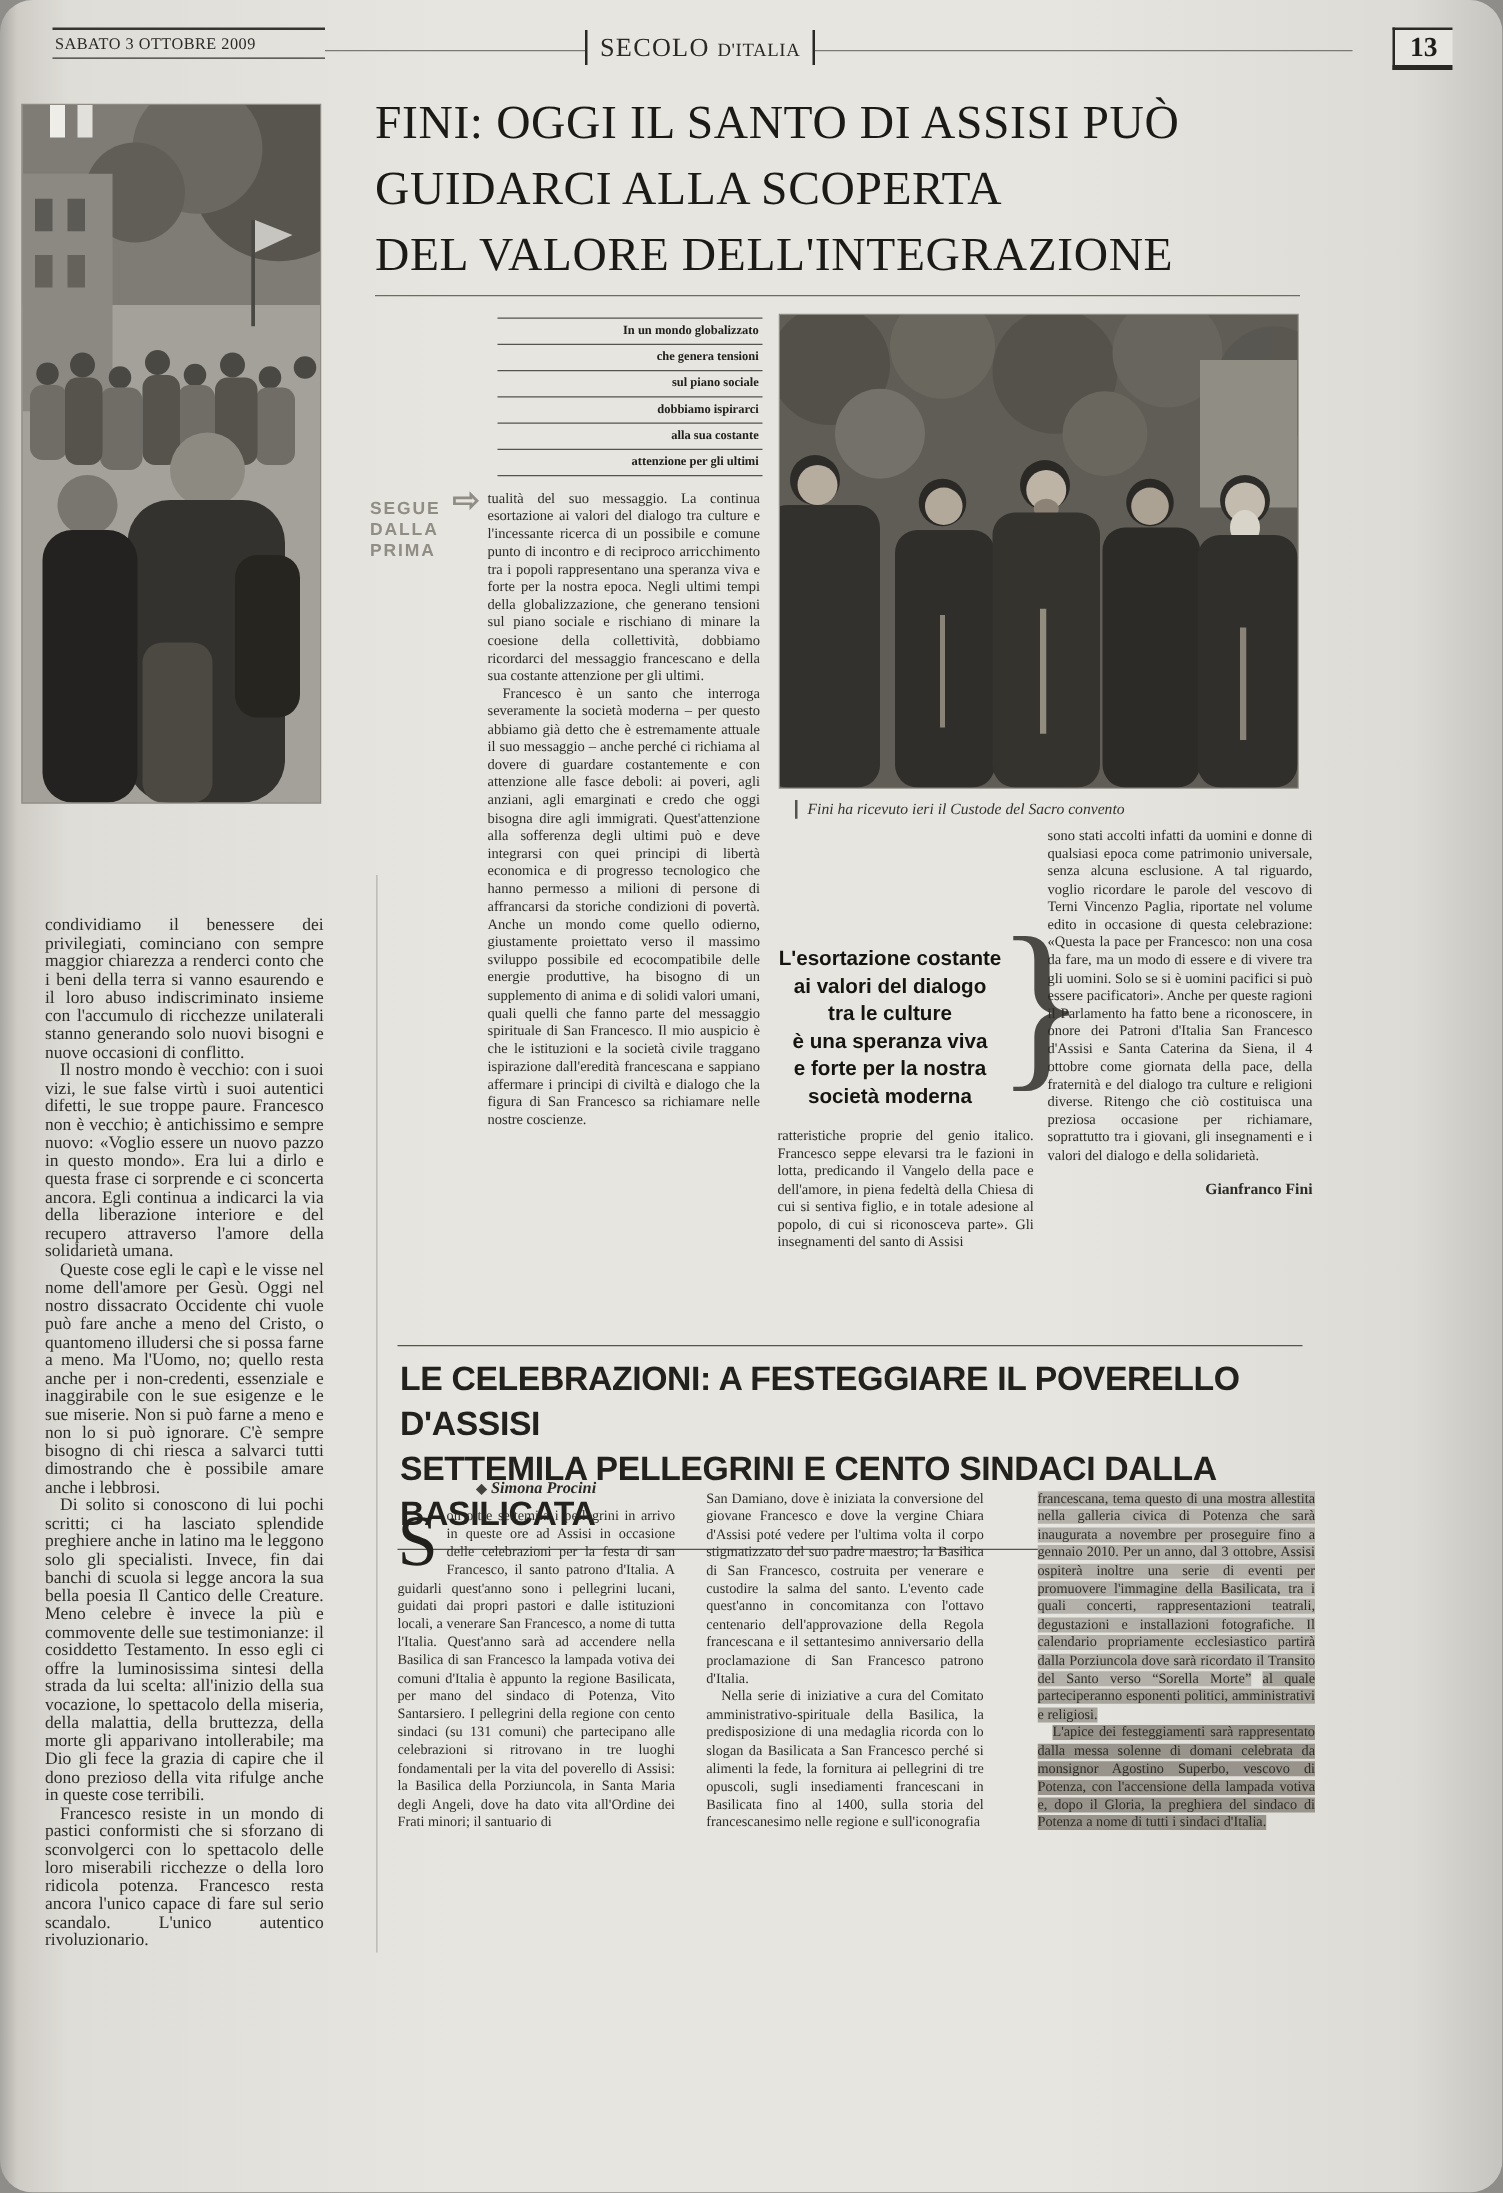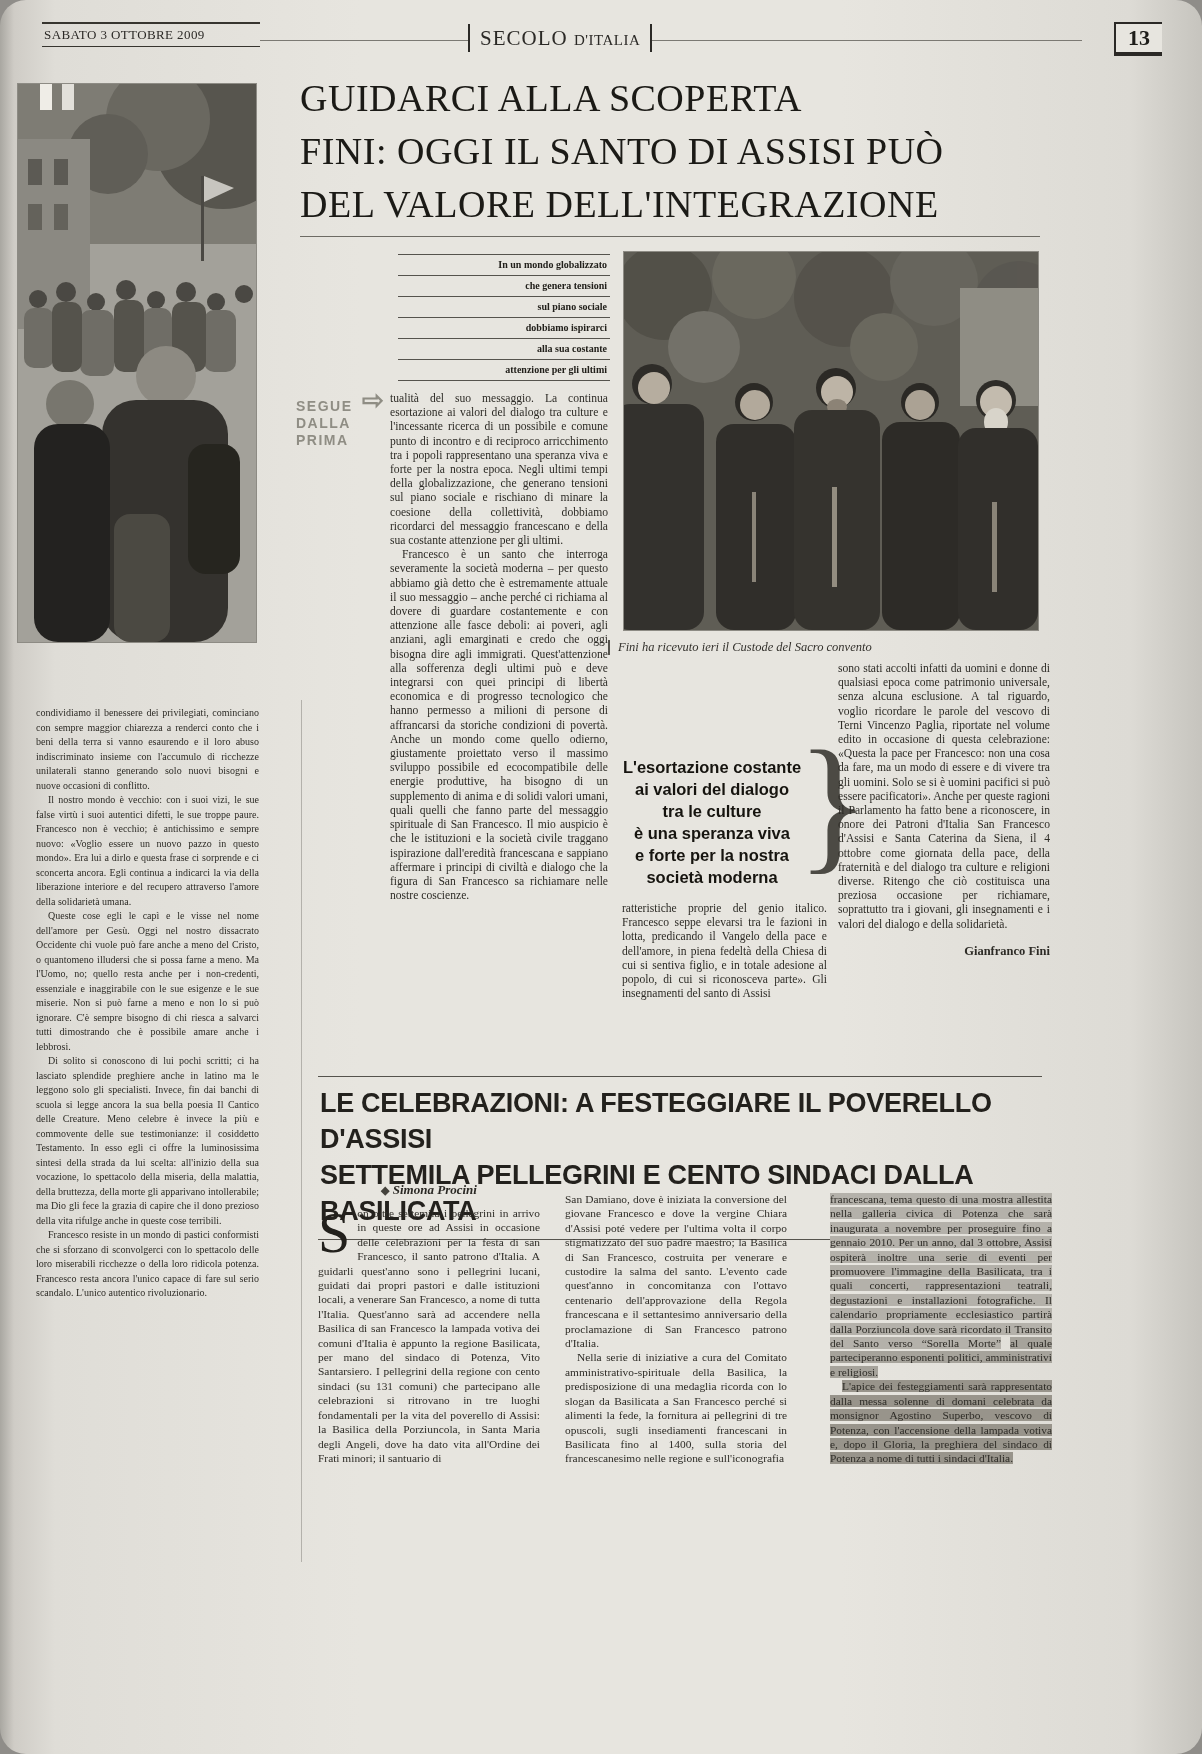--- a/index.html
+++ b/index.html
@@ -16,21 +16,21 @@
   .masthead .sub{font-size:15px;letter-spacing:.5px}
   .pagenum{position:absolute;top:22px;right:40px;min-width:48px;height:34px;border-left:2px solid #2b2926;border-top:2px solid #2b2926;
     border-bottom:4px solid #2b2926;font-size:22px;font-weight:700;text-align:center;line-height:28px;color:#1e1d1a;background:#e7e5df;padding:0 2px}
   
   .headline{position:absolute;left:300px;top:72px;width:742px;font-size:38px;line-height:53px;letter-spacing:.5px;color:#1b1a16}
   .head-line{display:block}
   .headline-rule{position:absolute;left:300px;top:236px;width:740px;height:1px;background:#6d6b64}
   
   .photo-left{position:absolute;left:18px;top:84px;width:238px;height:558px;background:#9a988f;box-shadow:0 0 0 1px #8d8b84}
   .photo-friars{position:absolute;left:624px;top:252px;width:414px;height:378px;background:#5f5d55;box-shadow:0 0 0 1px #8d8b84}
-  .caption{position:absolute;left:608px;top:640px;width:400px;font-style:italic;font-size:12.5px;color:#33312c;
+  .caption{position:absolute;left:636px;top:640px;width:400px;font-style:italic;font-size:12.5px;color:#33312c;
     border-left:2px solid #55534d;padding-left:8px}
   
   .pq1{position:absolute;left:398px;top:254px;width:212px;border-bottom:1px solid #55534d;font-weight:700;font-size:10px;color:#22201b}
   .pq1 .line{display:block;text-align:right;border-top:1px solid #55534d;padding:2px 3px 3px 0;line-height:15px}
   
   .segue{position:absolute;left:296px;top:398px;font-family:"Liberation Sans",sans-serif;font-weight:700;font-size:14px;
     letter-spacing:1.5px;color:#8f8d84;line-height:17px}
   .segue .arrow{position:absolute;left:66px;top:-6px;font-size:26px;letter-spacing:0;color:#8f8d84}
   
   .bodytext{font-size:11.6px;line-height:14.2px;text-align:justify;color:#2d2b26}
@@ -39,21 +39,21 @@
   .col1{position:absolute;left:390px;top:392px;width:218px;height:652px;overflow:hidden}
   .col2a{position:absolute;left:622px;top:662px;width:205px;height:94px;overflow:hidden}
   .col2b{position:absolute;left:622px;top:902px;width:205px;height:142px;overflow:hidden}
   .col3{position:absolute;left:838px;top:662px;width:212px;height:384px;overflow:hidden}
   .signature{text-align:right;font-weight:700;margin-top:12px;font-size:12.5px;text-indent:0}
   
   .pq2{position:absolute;left:616px;top:756px;width:235px}
   .pq2 .txt{width:192px;text-align:center;font-family:"Liberation Sans",sans-serif;font-weight:700;font-size:16.5px;line-height:22px;color:#16140f}
   .pq2 .brace{position:absolute;right:-18px;top:-28px;font-size:150px;font-weight:400;color:#4c4a44;font-family:"Liberation Serif",serif;line-height:150px}
   
-  .leftcol{position:absolute;left:36px;top:706px;width:223px;height:856px;overflow:hidden;font-size:10px;line-height:14.5px}
+  .leftcol{position:absolute;left:36px;top:734px;width:223px;height:856px;overflow:hidden;font-size:14px;line-height:14.5px}
   .vrule{position:absolute;left:301px;top:700px;width:1px;height:862px;background:#b3b1ab}
   
   .headline2{position:absolute;left:318px;top:1076px;width:724px;border-top:1px solid #55534d;border-bottom:1px solid #55534d;
     padding:8px 2px 10px;font-family:"Liberation Sans",sans-serif;font-weight:700;font-size:27px;line-height:36px;letter-spacing:-.3px;color:#23211d}
   .byline{position:absolute;left:318px;top:1182px;width:222px;text-align:center;font-style:italic;font-weight:700;font-size:13px;color:#2b2925}
   .byline .diamond{font-style:normal;font-size:11px;color:#44423c}
   .a2col{position:absolute;width:222px;font-size:11.4px;line-height:14.4px;text-align:justify;overflow:hidden;color:#2d2b26}
   .a2col p{text-indent:12px}
   .a2col p:first-child{text-indent:0}
   .a2c1{left:318px;top:1206px;height:358px}
@@ -71,22 +71,22 @@
 
   <div class="dateline">SABATO 3 OTTOBRE 2009</div>
   <div class="mast-rule"></div>
   <div class="masthead">
     <span>SECOLO</span>
     <span class="sub">D'ITALIA</span>
   </div>
   <div class="pagenum">13</div>
 
   <div class="headline">
+    <span class="head-line">FINI: OGGI IL SANTO DI ASSISI PUÒ</span>
     <span class="head-line">GUIDARCI ALLA SCOPERTA</span>
-    <span class="head-line">FINI: OGGI IL SANTO DI ASSISI PUÒ</span>
     <span class="head-line">DEL VALORE DELL'INTEGRAZIONE</span>
   </div>
   <div class="headline-rule"></div>
 
   <div class="photo-left">
     <svg width="238" height="558" viewBox="0 0 238 558" preserveAspectRatio="none">
       <rect width="238" height="558" fill="#a3a19a"></rect>
       <rect width="238" height="160" fill="#7e7c74"></rect>
       <circle cx="205" cy="55" r="70" fill="#57554e"></circle>
       <circle cx="140" cy="35" r="52" fill="#6a6860"></circle>

